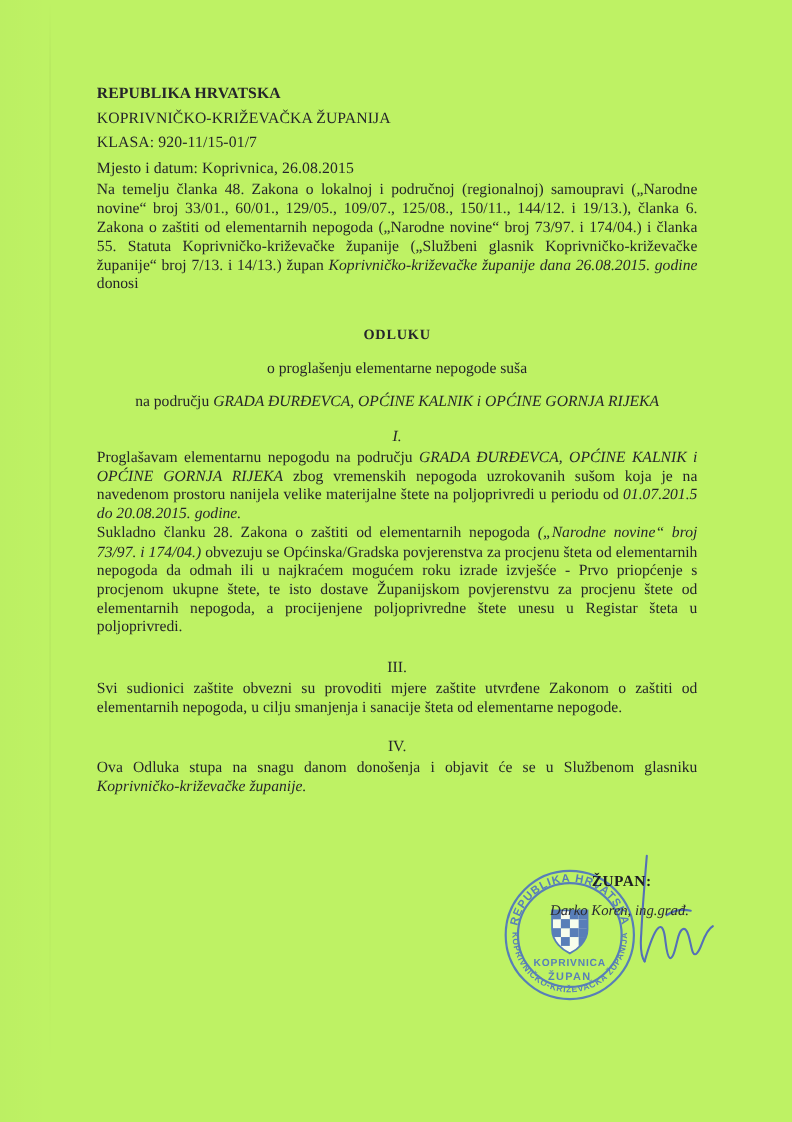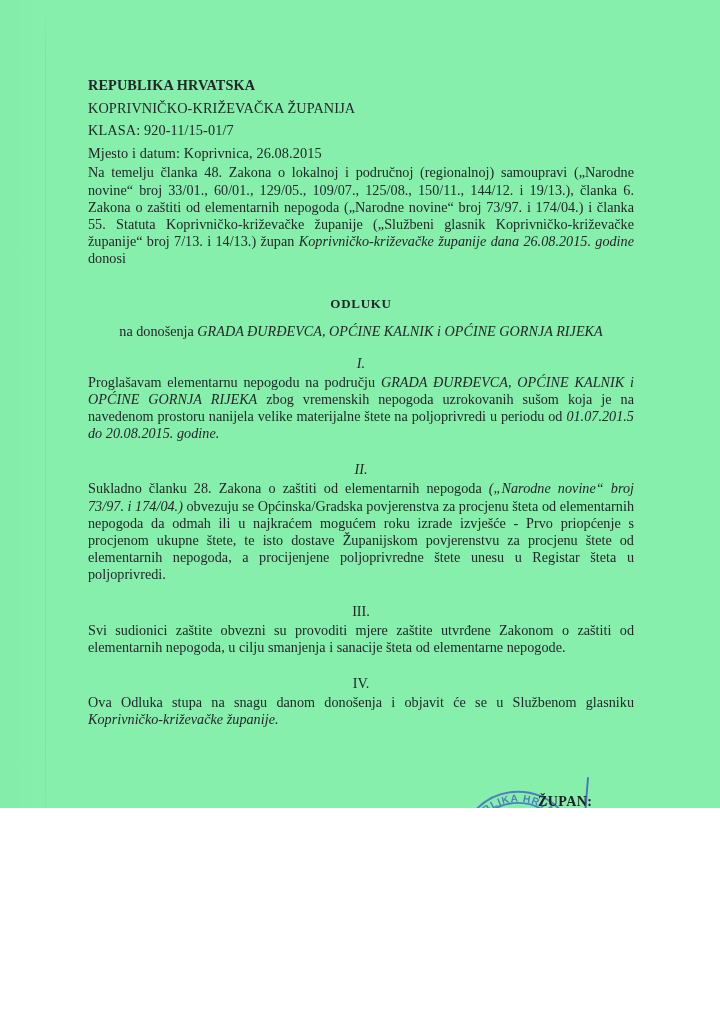--- a/index.html
+++ b/index.html
@@ -3,22 +3,22 @@
 <meta charset="utf-8">
 <style>
   html, body {
     margin: 0;
     padding: 0;
     background: #ffffff;
   }
   .page {
     position: relative;
     width: 720px;
-    height: 808px;
-    background: #86efac;
+    height: 1020px;
+    background: #bef264;
     overflow: hidden;
     font-family: "Liberation Serif", "DejaVu Serif", serif;
     color: #25252a;
   }
   
   .scan-edge {
     position: absolute;
     left: 45px;
     top: 0;
     width: 1px;
@@ -146,27 +146,27 @@
       <div class="hdr-line bold">REPUBLIKA HRVATSKA</div>
       <div class="hdr-line">KOPRIVNIČKO-KRIŽEVAČKA ŽUPANIJA</div>
       <div class="hdr-line">KLASA: 920-11/15-01/7</div>
       <div class="hdr-line">Mjesto i datum: Koprivnica, 26.08.2015</div>
     </div>
 
     <p class="body gap-pre"><span>Na temelju članka 48. Zakona o lokalnoj i područnoj (regionalnoj) samoupravi („Narodne novine“ broj 33/01., 60/01., 129/05., 109/07., 125/08., 150/11., 144/12. i 19/13.), članka 6. Zakona o zaštiti od elementarnih nepogoda („Narodne novine“ broj 73/97. i 174/04.) i članka 55. Statuta Koprivničko-križevačke županije („Službeni glasnik Koprivničko-križevačke županije“ broj 7/13. i 14/13.) župan </span><i>Koprivničko-križevačke županije dana 26.08.2015. godine</i><span> donosi</span></p>
 
     <div style="margin-top:28px;">
       <p class="title-main">ODLUKU</p>
-      <p class="title-area" style="margin-top:9px;"><span>na donošenja </span><i>GRADA ĐURĐEVCA, OPĆINE KALNIK i OPĆINE GORNJA RIJEKA</i></p>
+      <p class="title-sub" style="margin-top:13px;">o proglašenju elementarne nepogode suša</p>
+      <p class="title-area" style="margin-top:9px;"><span>na području </span><i>GRADA ĐURĐEVCA, OPĆINE KALNIK i OPĆINE GORNJA RIJEKA</i></p>
     </div>
 
     <div id="sections">
         <p class="roman" style="margin-top: 11px;">I.</p>
         <p class="body gap-para"><span>Proglašavam elementarnu nepogodu na području </span><i>GRADA ĐURĐEVCA, OPĆINE KALNIK i OPĆINE GORNJA RIJEKA</i><span> zbog vremenskih nepogoda uzrokovanih sušom koja je na navedenom prostoru nanijela velike materijalne štete na poljoprivredi u periodu od </span><i>01.07.201.5 do 20.08.2015. godine.</i></p>
-        <p class="roman" style="margin-top: 17px;">II.</p>
         <p class="body gap-para"><span>Sukladno članku 28. Zakona o zaštiti od elementarnih nepogoda </span><i>(„Narodne novine“ broj 73/97. i 174/04.)</i><span> obvezuju se Općinska/Gradska povjerenstva za procjenu šteta od elementarnih nepogoda da odmah ili u najkraćem mogućem roku izrade izvješće - Prvo priopćenje s procjenom ukupne štete, te isto dostave Županijskom povjerenstvu za procjenu štete od elementarnih nepogoda, a procijenjene poljoprivredne štete unesu u Registar šteta u poljoprivredi.</span></p>
         <p class="roman upright" style="margin-top: 17px;">III.</p>
         <p class="body gap-para"><span>Svi sudionici zaštite obvezni su provoditi mjere zaštite utvrđene Zakonom o zaštiti od elementarnih nepogoda, u cilju smanjenja i sanacije šteta od elementarne nepogode.</span></p>
         <p class="roman upright" style="margin-top: 17px;">IV.</p>
         <p class="body gap-para"><span>Ova Odluka stupa na snagu danom donošenja i objavit će se u Službenom glasniku </span><i>Koprivničko-križevačke županije.</i></p>
       </div>
 
   </div>
 
   <div class="sign-block">

